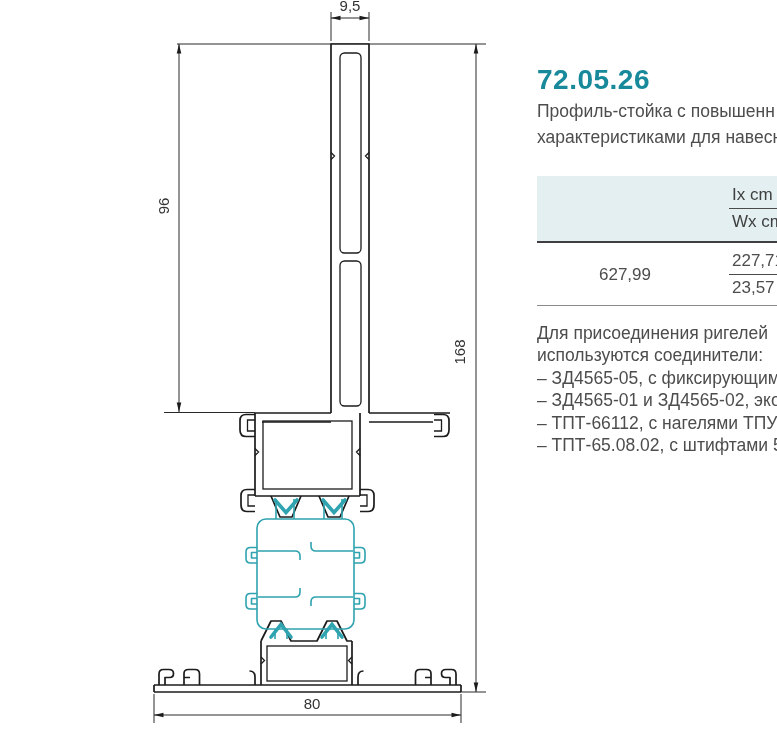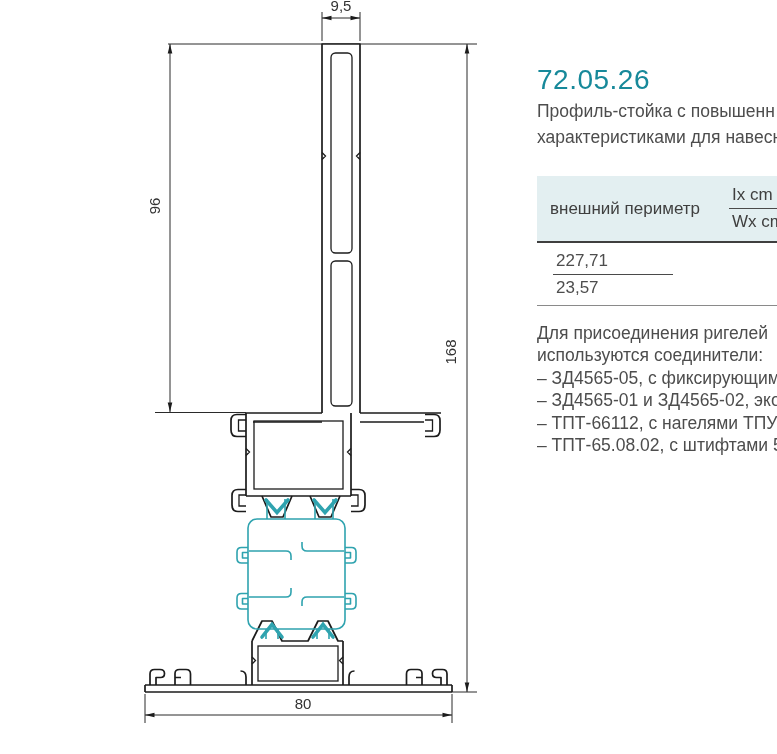--- a/index.html
+++ b/index.html
@@ -2,25 +2,25 @@
 <html><head>
 <meta charset="utf-8">
 <style>
   html,body{margin:0;padding:0;}
   body{
     width:777px;height:754px;overflow:hidden;position:relative;
     background:#ffffff;
     font-family:"Liberation Sans","DejaVu Sans",sans-serif;
     color:#4d4d4d;
   }
-  .drawing-wrap{position:absolute;left:0;top:0;width:530px;height:754px;}
+  .drawing-wrap{position:absolute;left:0;top:0;width:530px;height:754px;padding-left:9px;}
   .panel{position:absolute;left:537px;top:0;width:420px;height:754px;}
   .code{
     position:absolute;left:0;top:64px;
-    font-size:28px;font-weight:400;color:#17899a;letter-spacing:.5px;
+    font-size:28px;font-weight:700;color:#17899a;letter-spacing:.5px;
   }
   .desc{
     position:absolute;left:0;top:99px;
     font-size:17.5px;line-height:25.5px;color:#4d4d4d;white-space:nowrap;
   }
   .spec-table{position:absolute;left:0;top:176px;width:420px;}
   .spec-header{
     display:flex;background:#e3eff1;height:65px;
     border-bottom:2px solid #3f3f3f;
   }
@@ -150,30 +150,32 @@
   <div class="code">72.05.26</div>
 
   <div class="desc">
     <div>Профиль-стойка с повышенн</div>
     <div>характеристиками для навесн</div>
   </div>
 
   <div class="spec-table">
     <div class="spec-header">
       <div class="col1">
-        <span>внешний периметр</span>
       </div>
       <div class="col2">
         <span class="fraction">
           <span class="num">Ix cm</span>
           <span class="den">Wx cm</span>
         </span>
       </div>
     </div>
     <div class="spec-row">
+      <div class="col1">
+        <span>627,99</span>
+      </div>
       <div class="col2">
         <span class="fraction">
           <span class="num">227,71</span>
           <span class="den">23,57</span>
         </span>
       </div>
     </div>
   </div>
 
   <div class="notes">

